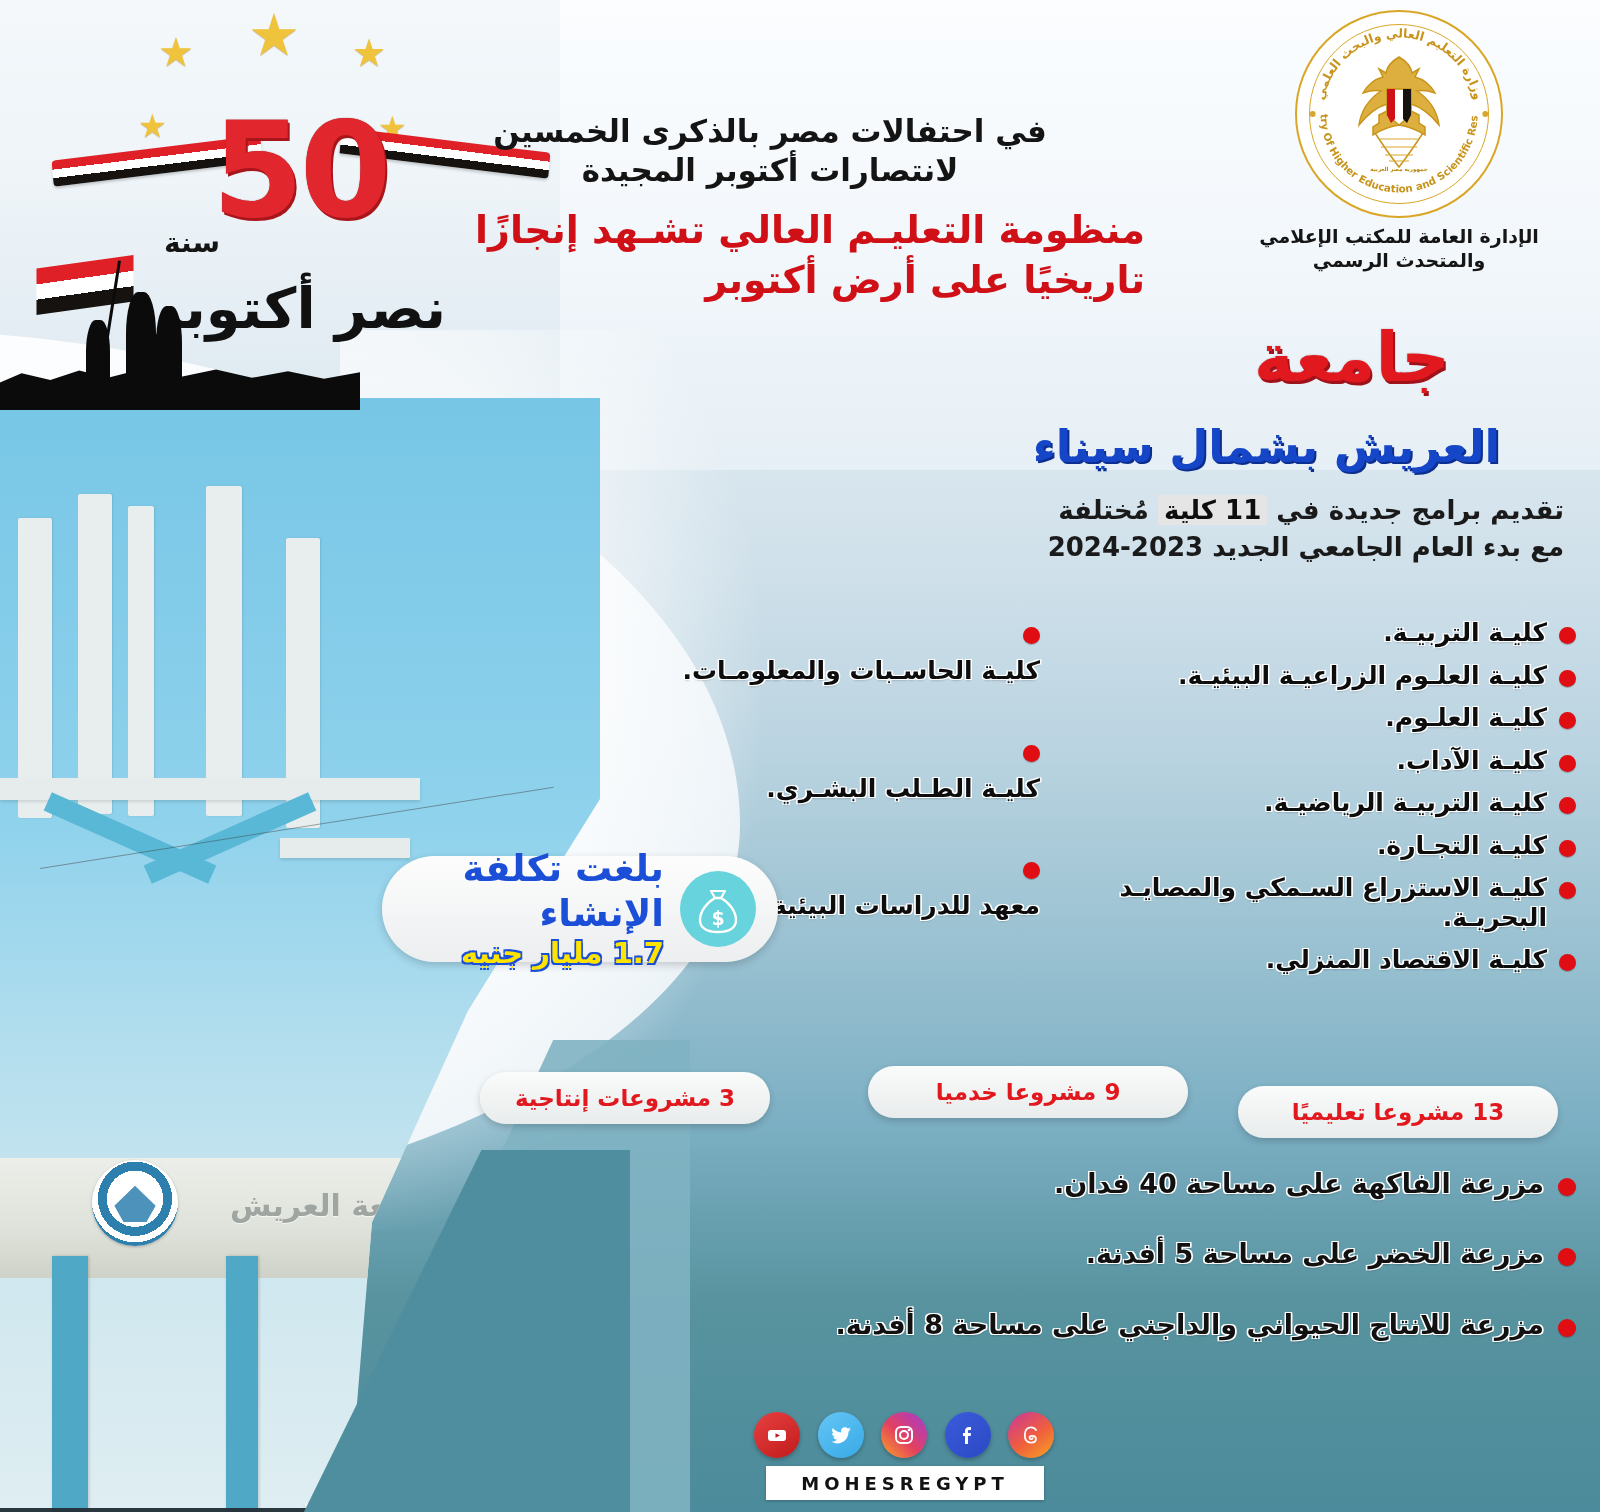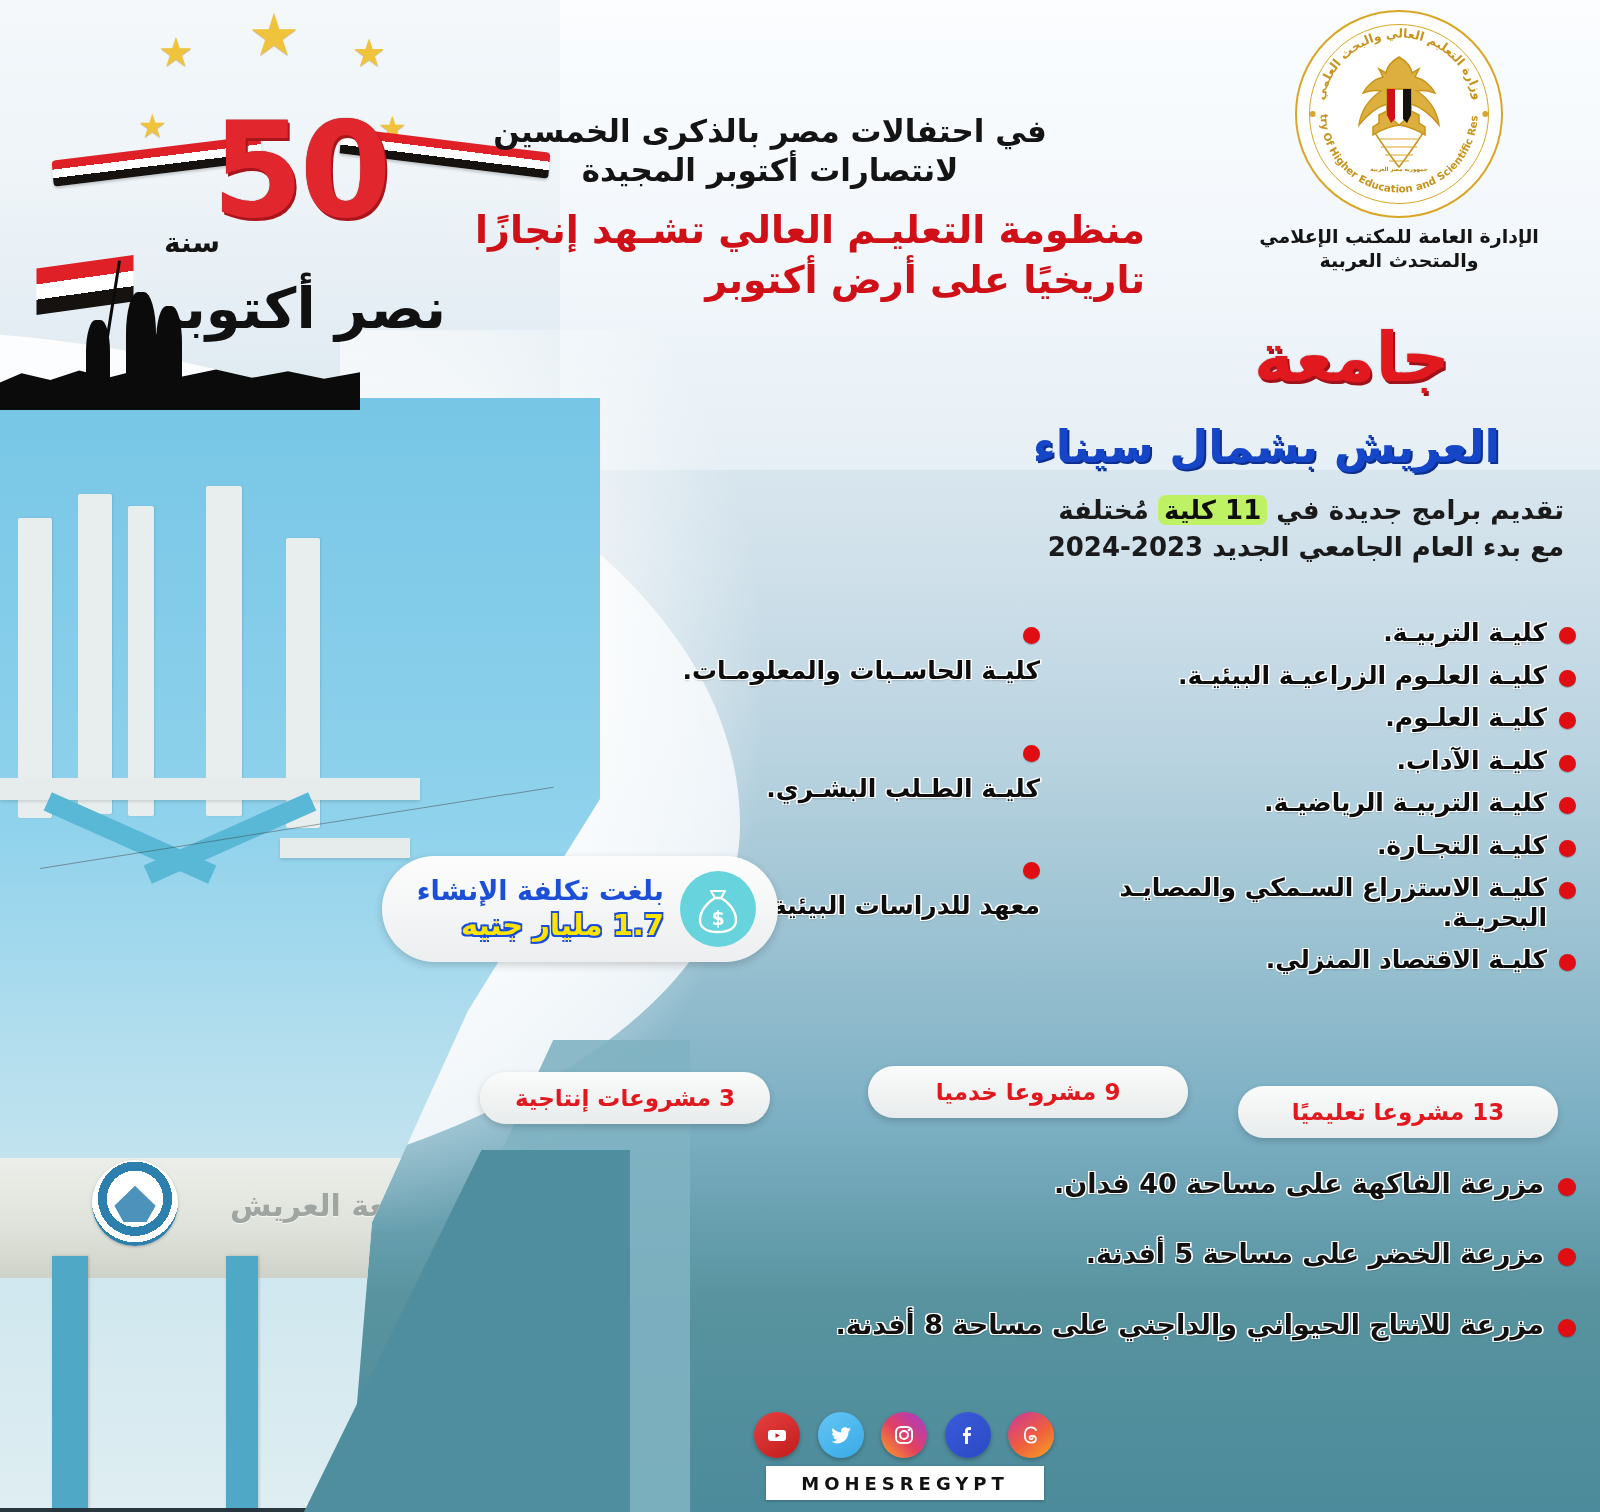--- a/index.html
+++ b/index.html
@@ -236,21 +236,21 @@
     font-size:45px; font-weight:900; color:#1646c8; direction:rtl;
     text-shadow:2px 2px 0 #0c2e8f;
     letter-spacing:-1px;
   }
   .uni-desc{
     position:absolute; right:36px; top:492px; width:620px;
     text-align:right; direction:rtl;
     font-size:26px; font-weight:800; color:#1a1a1a; line-height:1.42;
   }
   .hl-yellow{
-    background:#bef264; color:#0e0e0e; padding:0 6px; border-radius:8px;
+    background:#e5e5e5; color:#0e0e0e; padding:0 6px; border-radius:0;
     font-weight:900;
   }
 
   
   .fac-col{
     position:absolute; direction:rtl; text-align:right;
   }
   .fac-right{ right:24px; top:618px; width:540px; }
   .fac-left{  right:560px; top:618px; width:430px; }
   .fac-item{
@@ -284,21 +284,21 @@
   .money-circle{
     flex:0 0 auto; width:76px; height:76px; border-radius:50%;
     background:#66d3dd; position:relative;
     order:2;
   }
   .money-bag{
     position:absolute; left:50%; top:52%; transform:translate(-50%,-50%);
     width:44px; height:46px;
   }
   .cost-text{ direction:rtl; text-align:right; line-height:1.2; order:1; flex:1; }
-  .cost-l1{ font-size:27px; font-weight:900; color:#1b4fd8; }
+  .cost-l1{ font-size:37px; font-weight:900; color:#1b4fd8; }
   .cost-l2{ font-size:29px; font-weight:900; color:#ffe400;
             text-shadow:1.6px 1.6px 0 #1b4fd8,-1.6px -1.6px 0 #1b4fd8,1.6px -1.6px 0 #1b4fd8,-1.6px 1.6px 0 #1b4fd8; }
 
   
   .proj-pill{
     position:absolute; height:52px;
     background:linear-gradient(180deg,#fafbfb 0%,#e9ecec 100%);
     border-radius:30px;
     box-shadow:0 3px 7px rgba(0,0,0,.18);
     display:flex; align-items:center; justify-content:center;
@@ -452,21 +452,21 @@
         </text>
         <text font-size="10.5" fill="#c8941c" font-weight="bold">
           <textPath href="#botArc" startOffset="50%" text-anchor="middle">Ministry Of Higher Education and Scientific Research</textPath>
         </text>
         <circle cx="16" cy="104" r="3" fill="#d8a62a"></circle>
         <circle cx="192" cy="104" r="3" fill="#d8a62a"></circle>
       </svg>
     </div>
     <div class="ministry-sub">
       <div>الإدارة العامة للمكتب الإعلامي</div>
-      <div>والمتحدث العربية</div>
+      <div>والمتحدث الرسمي</div>
     </div>
   </div>
 
   <div class="uni-jamia">جامعة</div>
   <div class="uni-name">العريش بشمال سيناء</div>
 
   <div class="uni-desc">
     <div>
       <span>تقديم برامج جديدة في</span>
       <span class="hl-yellow">11 كلية</span>

